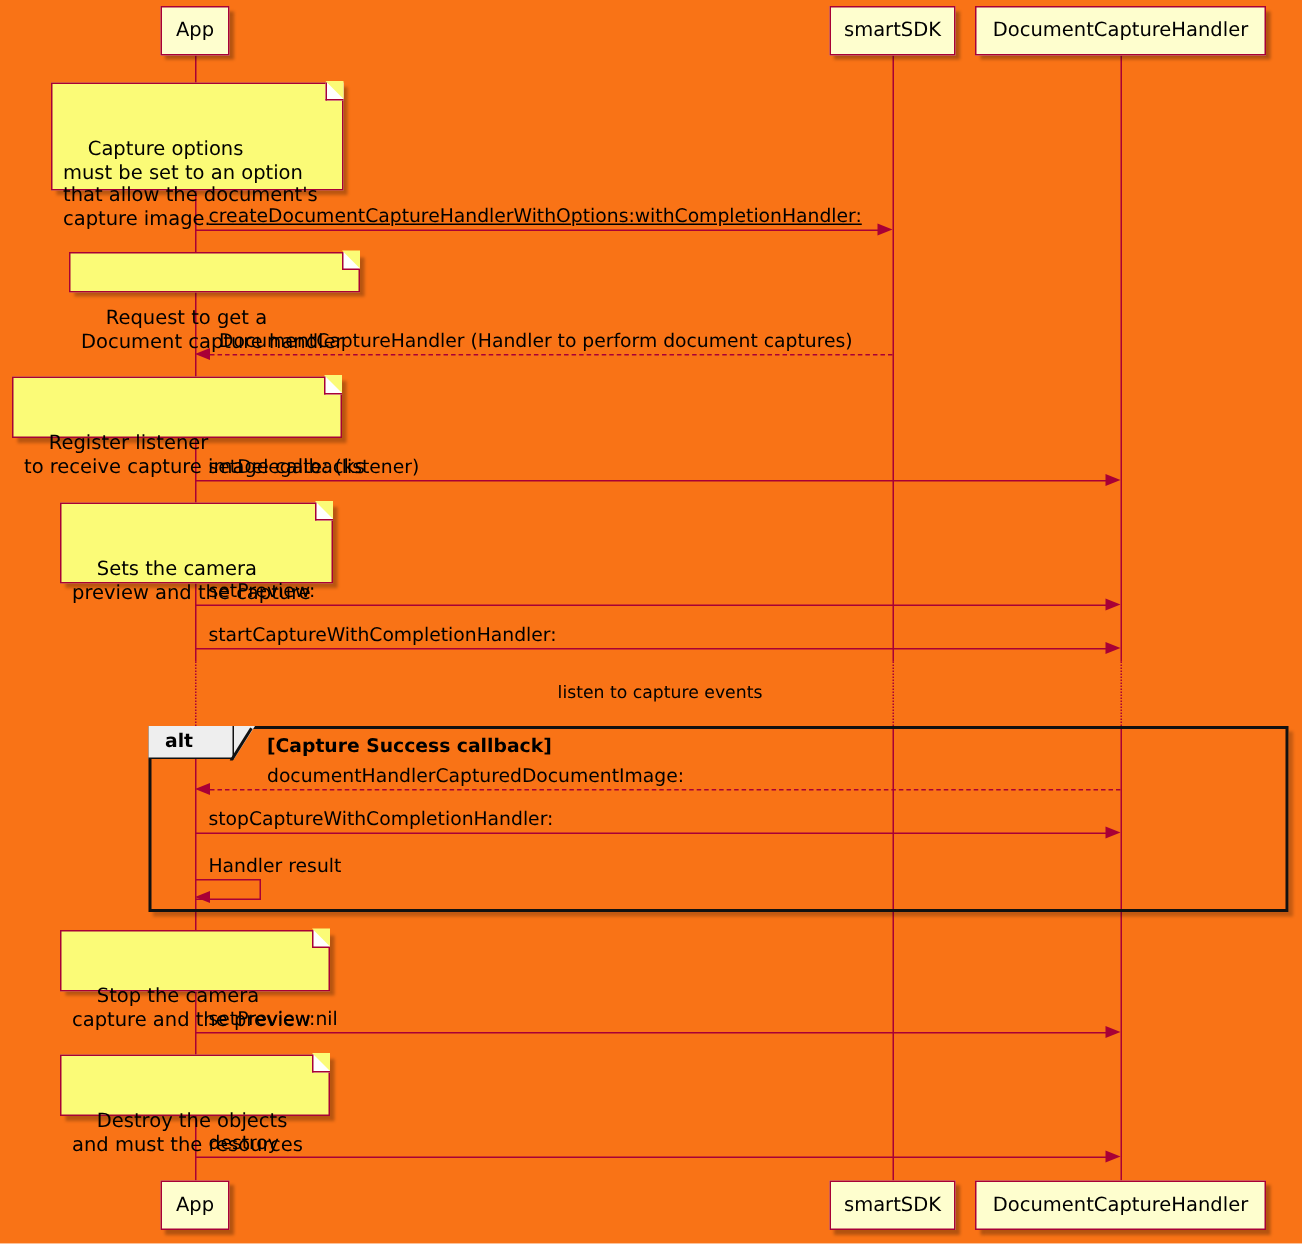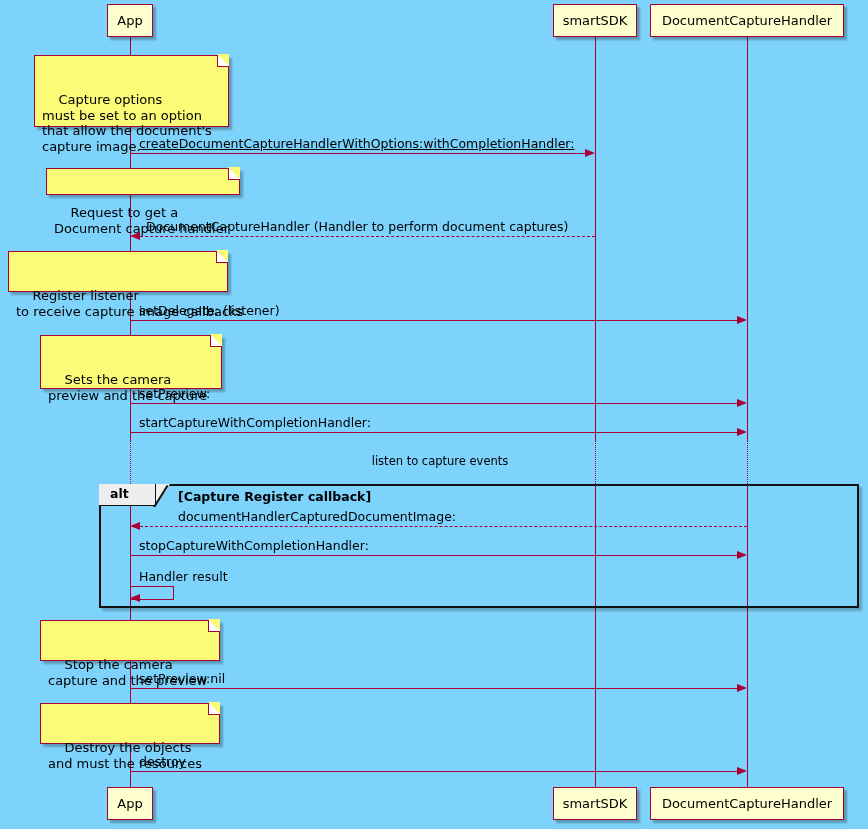--- a/index.html
+++ b/index.html
@@ -7,21 +7,21 @@
     padding: 0;
     background: #ffffff;
   }
   body {
     font-family: "DejaVu Sans", sans-serif;
   }
   #diagram {
     position: relative;
     width: 868px;
     height: 829px;
-    background: #7dd3fc;
+    background: #f97316;
     overflow: hidden;
   }
   
   .participant {
     position: absolute;
     background: #FEFECE;
     border: 1.5px solid #A80036;
     box-shadow: 3px 3px 2px rgba(0,0,0,0.28);
     color: #000000;
     font-size: 13px;
@@ -235,21 +235,21 @@
     <span>alt</span>
   </div>
   <div class="alt-tab-slant" style="left:156px; top:484px;
               border-top:22px solid #EEEEEE;
               border-right:14px solid transparent;"></div>
   <div style="position:absolute; left:153px; top:483px; width:19px; height:24px;
               overflow:hidden; pointer-events:none;">
     <div style="position:absolute; left:0px; top:24px; width:26px; height:1.6px;
                 background:#111111; transform-origin: 0 0; transform: rotate(-58deg);"></div>
   </div>
-  <div class="alt-cond" style="left:178px; top:489px;">[Capture Register callback]</div>
+  <div class="alt-cond" style="left:178px; top:489px;">[Capture Success callback]</div>
 
   <div class="msg-label" style="left:178px; top:510px;">documentHandlerCapturedDocumentImage:</div>
   <div class="msg-line dashed" style="left:140px; top:526px; width:607px;"></div>
   <div class="arrow-l" style="left:130px; top:522px;"></div>
 
   <div class="msg-label" style="left:139px; top:539px;">stopCaptureWithCompletionHandler:</div>
   <div class="msg-line" style="left:130px; top:555px; width:609px;"></div>
   <div class="arrow-r" style="left:737px; top:551px;"></div>
 
   <div class="msg-label" style="left:139px; top:570px;">Handler result</div>

